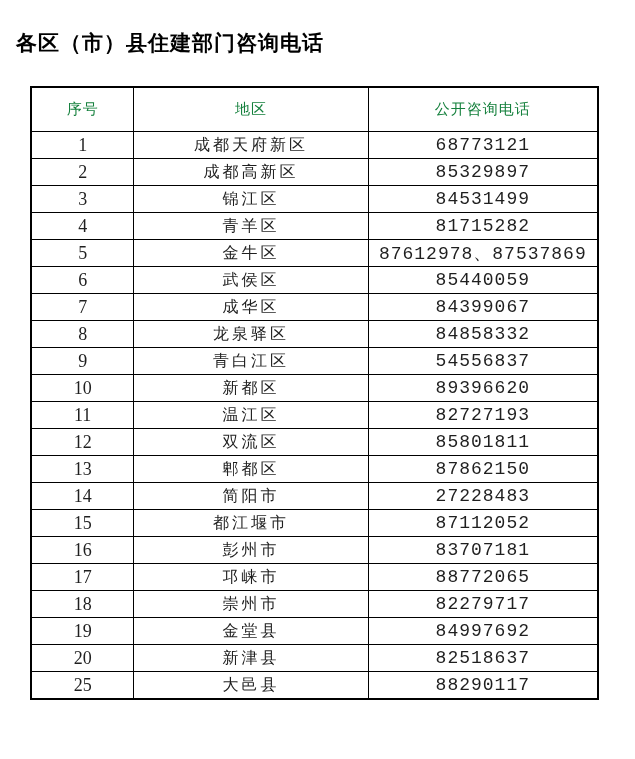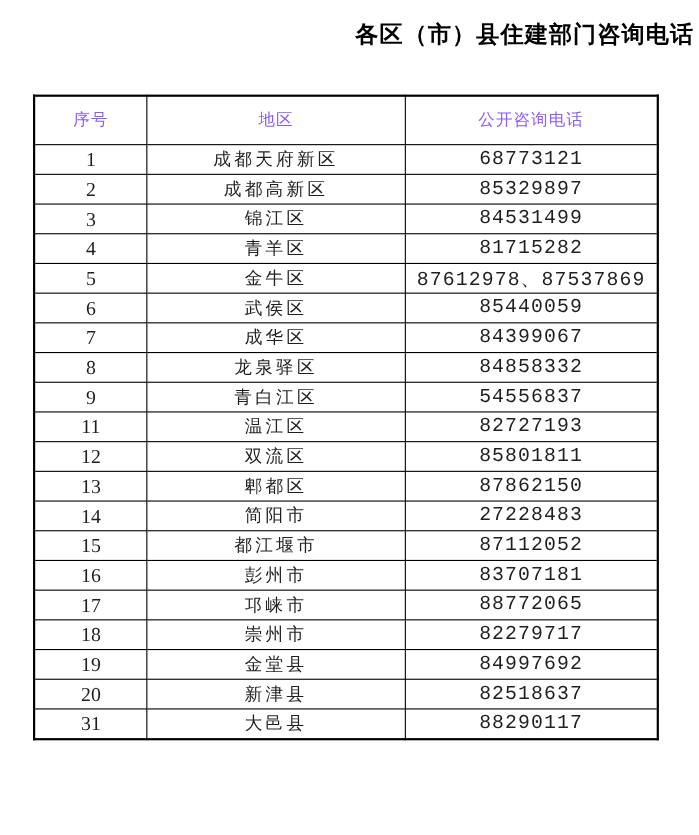--- a/index.html
+++ b/index.html
@@ -9,23 +9,23 @@
   }
   body {
     width: 635px;
     height: 759px;
     position: relative;
     font-family: "Liberation Serif", serif;
     color: #1f1f1f;
     overflow: hidden;
   }
   .page-title {
-    margin: 4px;
+    margin: 16px;
     padding-top: 13px;
-    text-align: right;
+    text-align: left;
     font-family: "Liberation Sans", "DejaVu Sans", sans-serif;
     font-weight: bold;
     font-size: 21px;
     letter-spacing: 1px;
     color: #000000;
   }
   table.phone-table {
     position: absolute;
     left: 30px;
     top: 86px;
@@ -42,21 +42,21 @@
     padding: 0;
     overflow: hidden;
     white-space: nowrap;
   }
   .phone-table thead th {
     height: 43px;
     font-family: "Liberation Sans", "DejaVu Sans", sans-serif;
     font-weight: normal;
     font-size: 15px;
     letter-spacing: 1px;
-    color: #8b5cf6;
+    color: #15803d;
   }
   .phone-table tbody td {
     height: 26px;
   }
   .col-num   { width: 93px; }
   .col-region{ width: 212px; }
   .col-phone { width: 208px; }
   td.col-num {
     font-family: "Liberation Serif", serif;
     font-size: 18px;
@@ -130,20 +130,25 @@
         <td class="col-num">8</td>
         <td class="col-region">龙泉驿区</td>
         <td class="col-phone">84858332</td>
       </tr>
       <tr>
         <td class="col-num">9</td>
         <td class="col-region">青白江区</td>
         <td class="col-phone">54556837</td>
       </tr>
       <tr>
+        <td class="col-num">10</td>
+        <td class="col-region">新都区</td>
+        <td class="col-phone">89396620</td>
+      </tr>
+      <tr>
         <td class="col-num">11</td>
         <td class="col-region">温江区</td>
         <td class="col-phone">82727193</td>
       </tr>
       <tr>
         <td class="col-num">12</td>
         <td class="col-region">双流区</td>
         <td class="col-phone">85801811</td>
       </tr>
       <tr>
@@ -180,18 +185,18 @@
         <td class="col-num">19</td>
         <td class="col-region">金堂县</td>
         <td class="col-phone">84997692</td>
       </tr>
       <tr>
         <td class="col-num">20</td>
         <td class="col-region">新津县</td>
         <td class="col-phone">82518637</td>
       </tr>
       <tr>
-        <td class="col-num">31</td>
+        <td class="col-num">25</td>
         <td class="col-region">大邑县</td>
         <td class="col-phone">88290117</td>
       </tr>
     </tbody>
 </table>
 
 </body></html>

